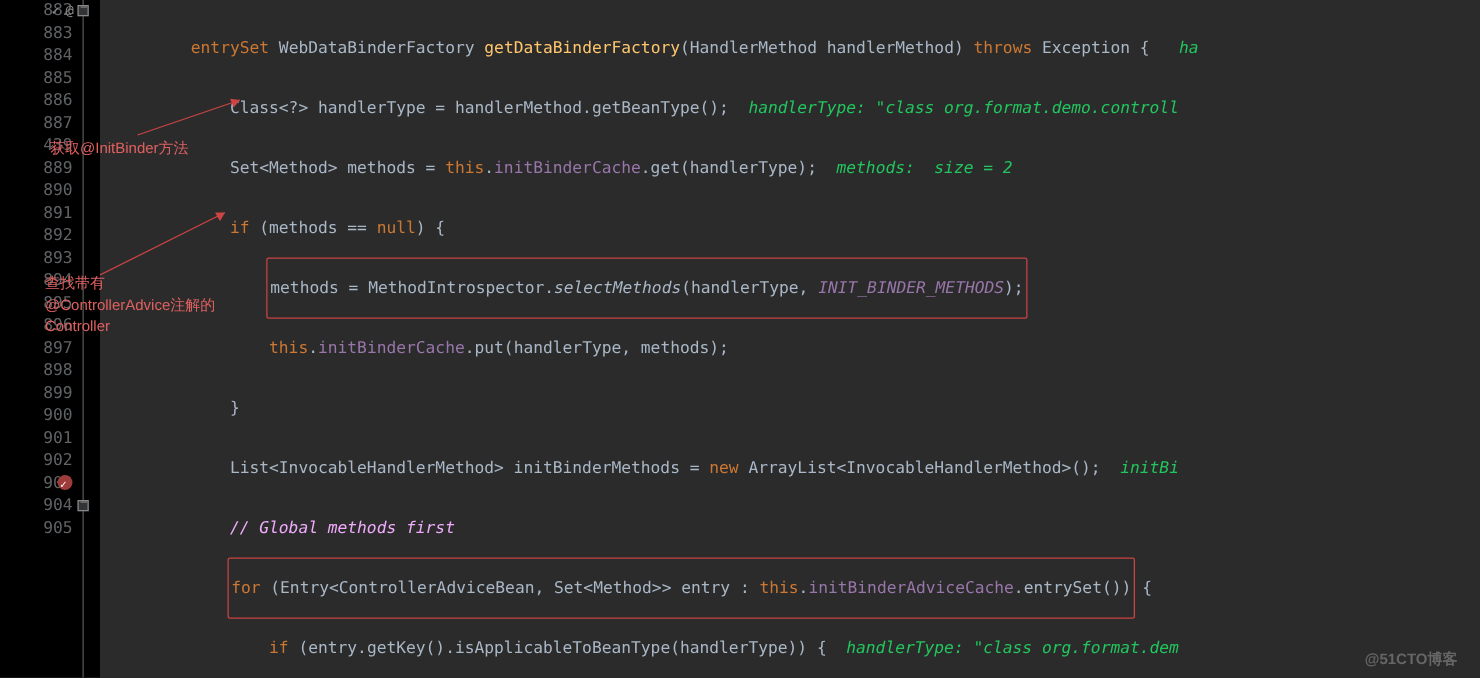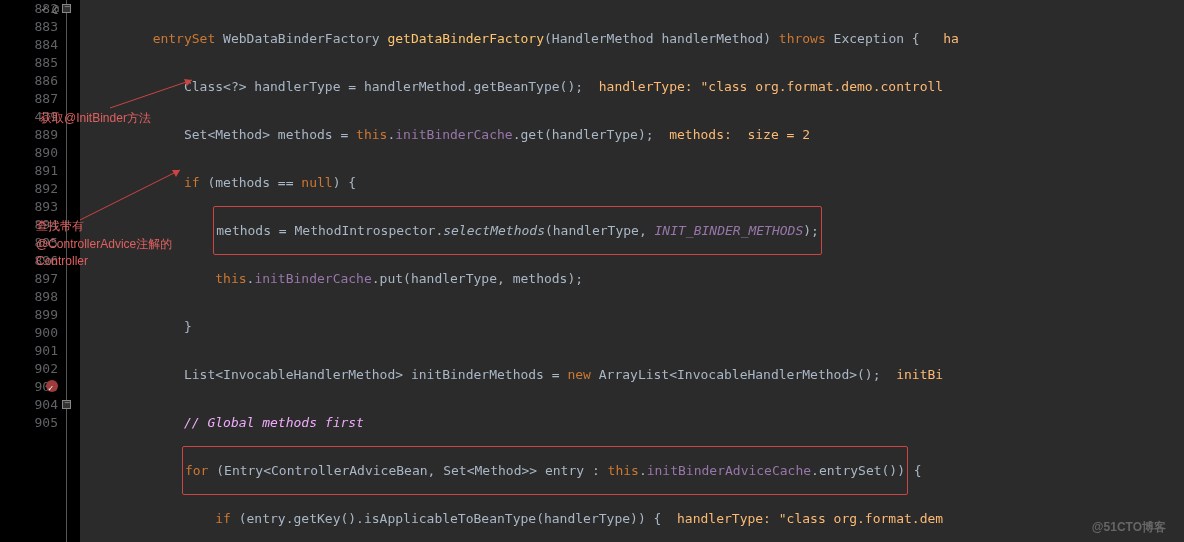--- a/index.html
+++ b/index.html
@@ -77,21 +77,21 @@
     font-size: 10px;
     color: #888;
   }
   
   .kw { color: #cc7832; }
   .method-decl { color: #ffc66d; }
   .static-call { font-style: italic; color: #a9b7c6; }
   .field { color: #9876aa; }
   .const { color: #9876aa; font-style: italic; }
   .cmt { color: #f0abfc; font-style: italic; }
-  .inlay { color: #fdba74; }
+  .inlay { color: #22c55e; font-style: italic; }
   .box-red {
     border: 1px solid #cc4444;
     border-radius: 2px;
     padding: 16px 2px;
     margin: 16px -2px;
   }
   
   .anno {
     position: absolute;
     color: #e06060;

